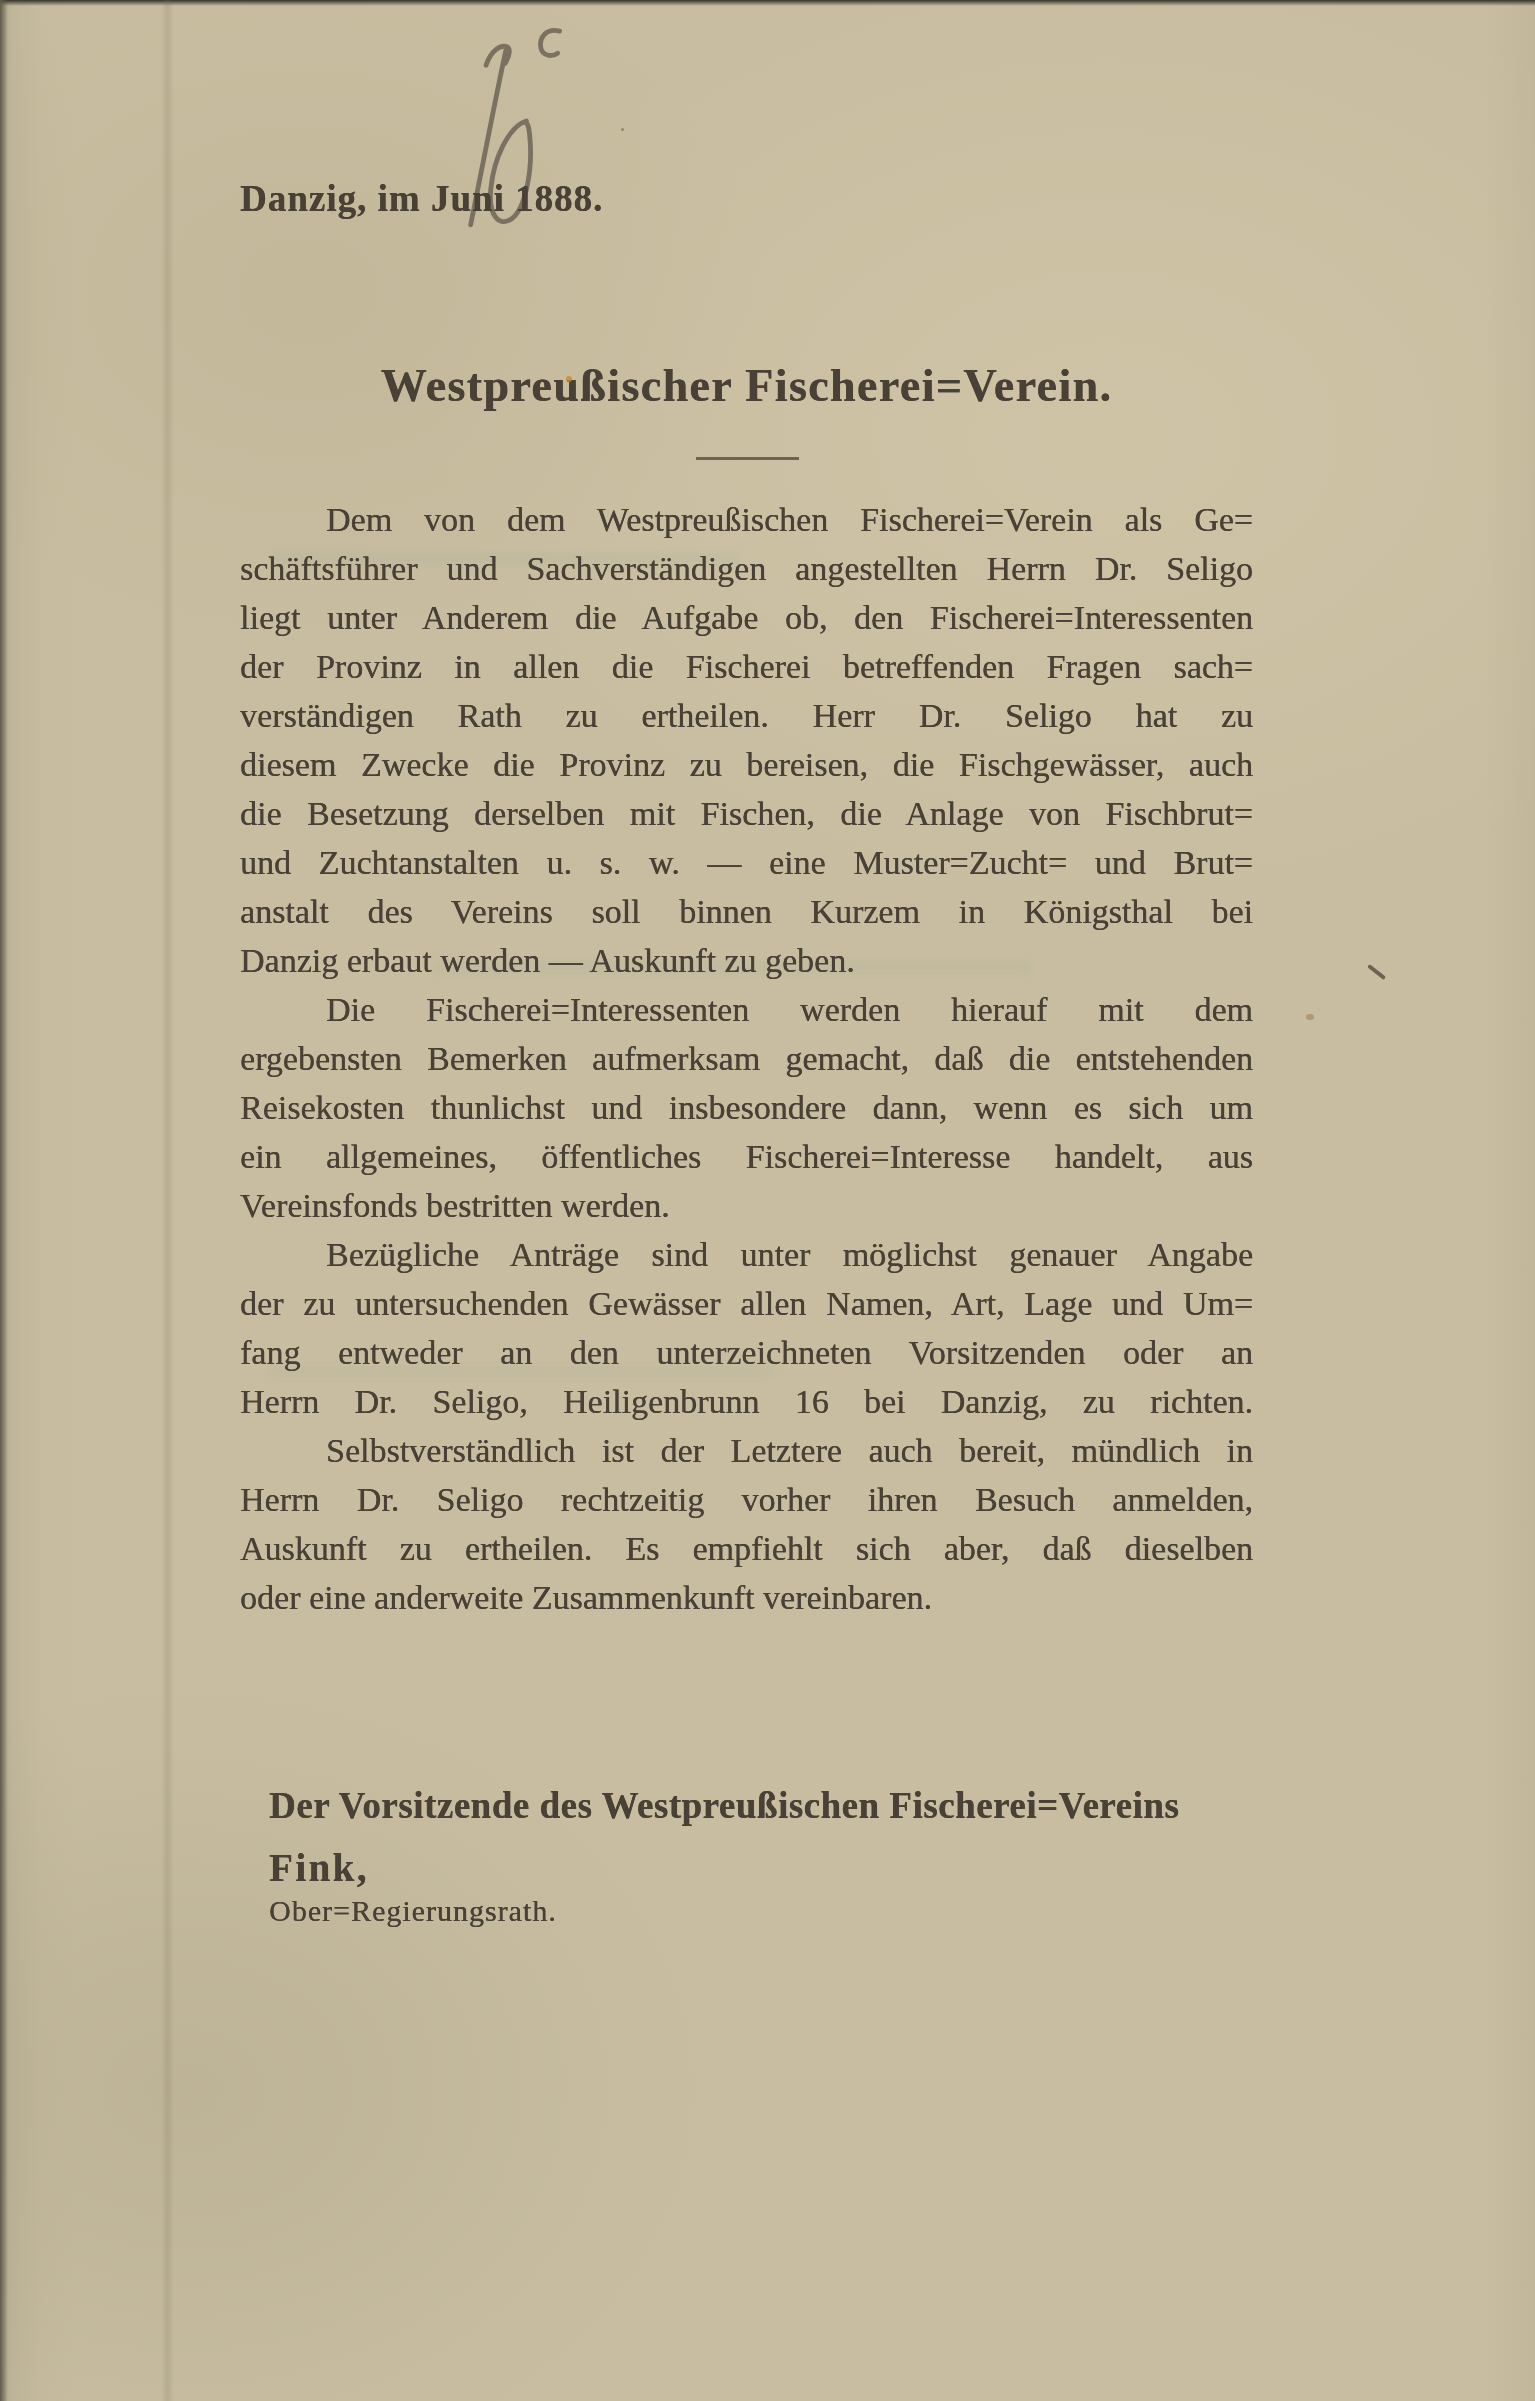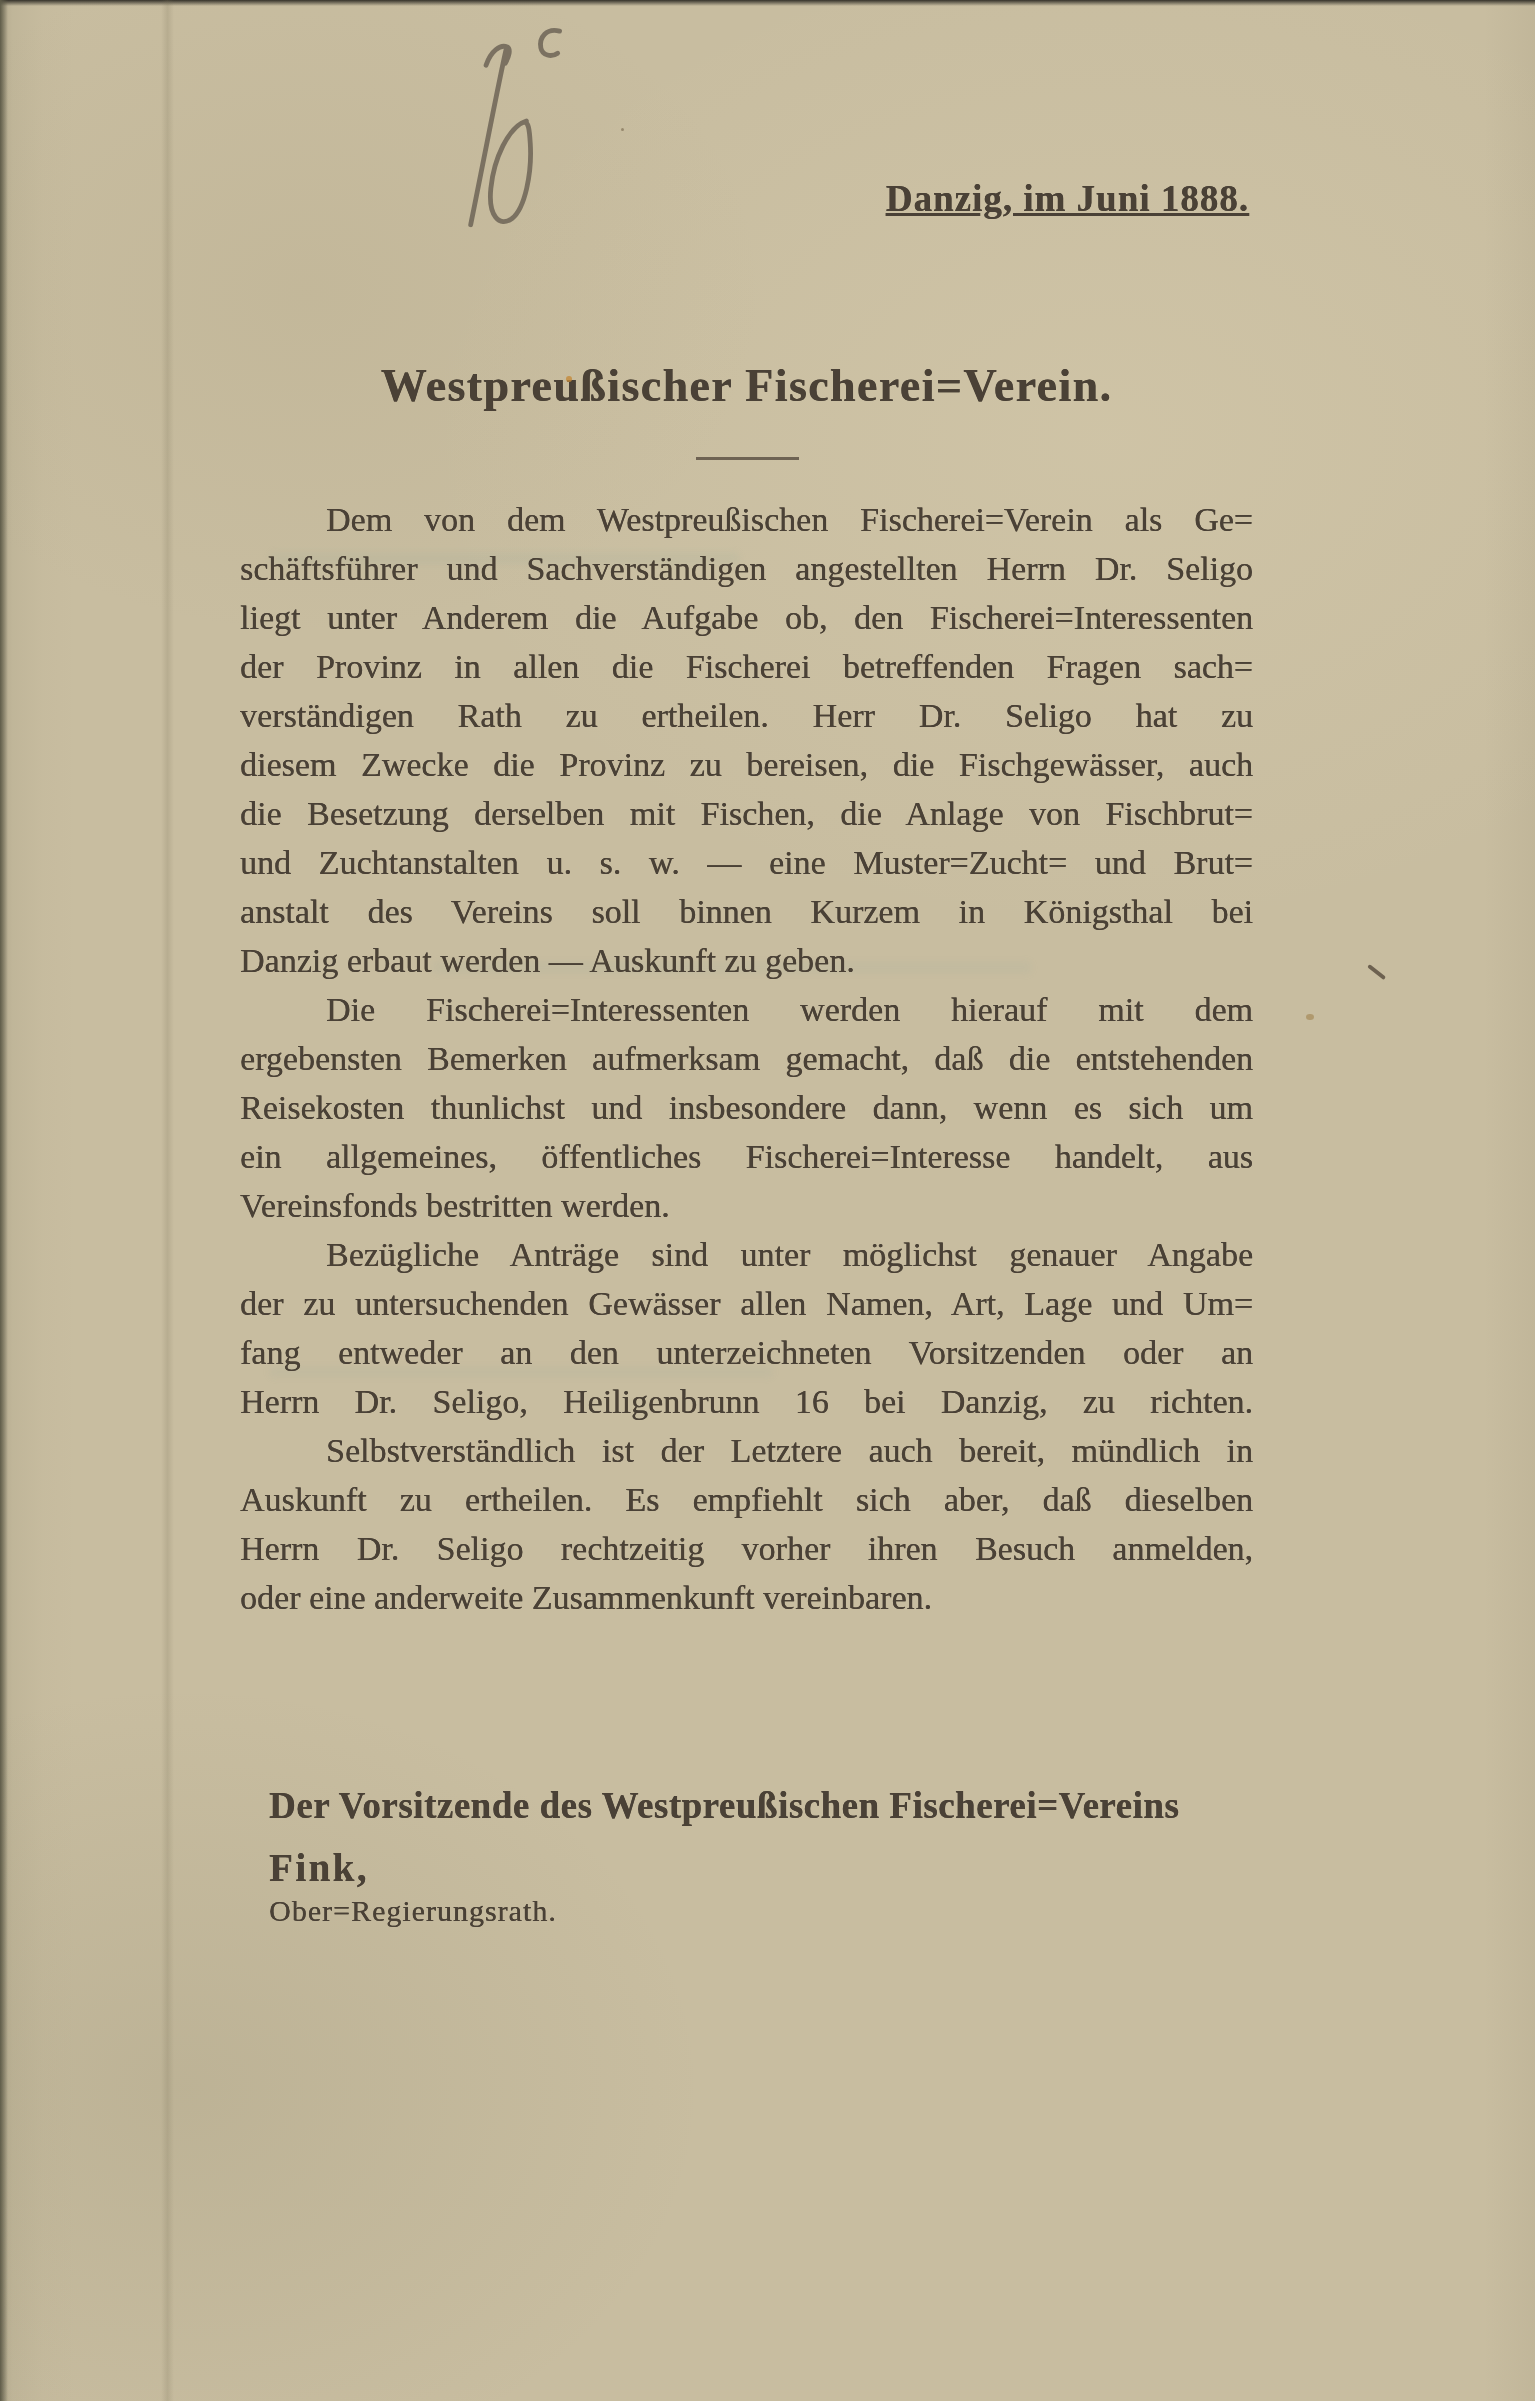--- a/index.html
+++ b/index.html
@@ -27,23 +27,22 @@
     background:linear-gradient(90deg,transparent,rgba(118,110,84,0.20),transparent);}
   .streak{position:absolute;filter:blur(3.4px);border-radius:9.6px;}
   .streak.s1{left:269px;top:552px;width:471px;height:13.4px;background:rgba(148,170,158,0.12);}
   .streak.s2{left:432px;top:961px;width:600px;height:12.5px;background:rgba(148,170,158,0.09);}
   .streak.s3{left:269px;top:1366px;width:504px;height:11.5px;background:rgba(148,170,158,0.09);}
 
   .pencil{position:absolute;left:413px;top:19px;}
 
   .dateline{
     position:absolute;left:240px;top:177px;width:1009px;
-    text-align:right;font-size:37px;font-weight:bold;letter-spacing:1px;
+    text-align:left;font-size:37px;font-weight:bold;letter-spacing:1px;
     text-shadow:0.3px 0 0 currentColor;
-    text-decoration:underline;
   }
   .doc-title{
     position:absolute;left:240px;top:359px;width:1013px;
     text-align:center;font-size:46px;font-weight:bold;letter-spacing:1.4px;
     text-shadow:0.4px 0 0 currentColor;
   }
   .title-rule{
     position:absolute;left:696px;top:457px;width:103px;height:2.9px;
     background:#564b3e;opacity:0.8;
   }
@@ -112,22 +111,22 @@
     <div class="line indent">Die Fischerei=Interessenten werden hierauf mit dem</div>
     <div class="line">ergebensten Bemerken aufmerksam gemacht, daß die entstehenden</div>
     <div class="line">Reisekosten thunlichst und insbesondere dann, wenn es sich um</div>
     <div class="line">ein allgemeines, öffentliches Fischerei=Interesse handelt, aus</div>
     <div class="line end">Vereinsfonds bestritten werden.</div>
     <div class="line indent">Bezügliche Anträge sind unter möglichst genauer Angabe</div>
     <div class="line">der zu untersuchenden Gewässer allen Namen, Art, Lage und Um=</div>
     <div class="line">fang entweder an den unterzeichneten Vorsitzenden oder an</div>
     <div class="line">Herrn Dr. Seligo, Heiligenbrunn 16 bei Danzig, zu richten.</div>
     <div class="line indent">Selbstverständlich ist der Letztere auch bereit, mündlich in</div>
+    <div class="line">Herrn Dr. Seligo rechtzeitig vorher ihren Besuch anmelden,</div>
     <div class="line">Auskunft zu ertheilen. Es empfiehlt sich aber, daß dieselben</div>
-    <div class="line">Herrn Dr. Seligo rechtzeitig vorher ihren Besuch anmelden,</div>
     <div class="line end">oder eine anderweite Zusammenkunft vereinbaren.</div>
   </div>
 
   <div class="signature">
     <div class="sig-role">Der Vorsitzende des Westpreußischen Fischerei=Vereins</div>
     <div class="sig-name">Fink,</div>
     <div class="sig-title">Ober=Regierungsrath.</div>
   </div>
 
   <div class="speck dash"></div>

